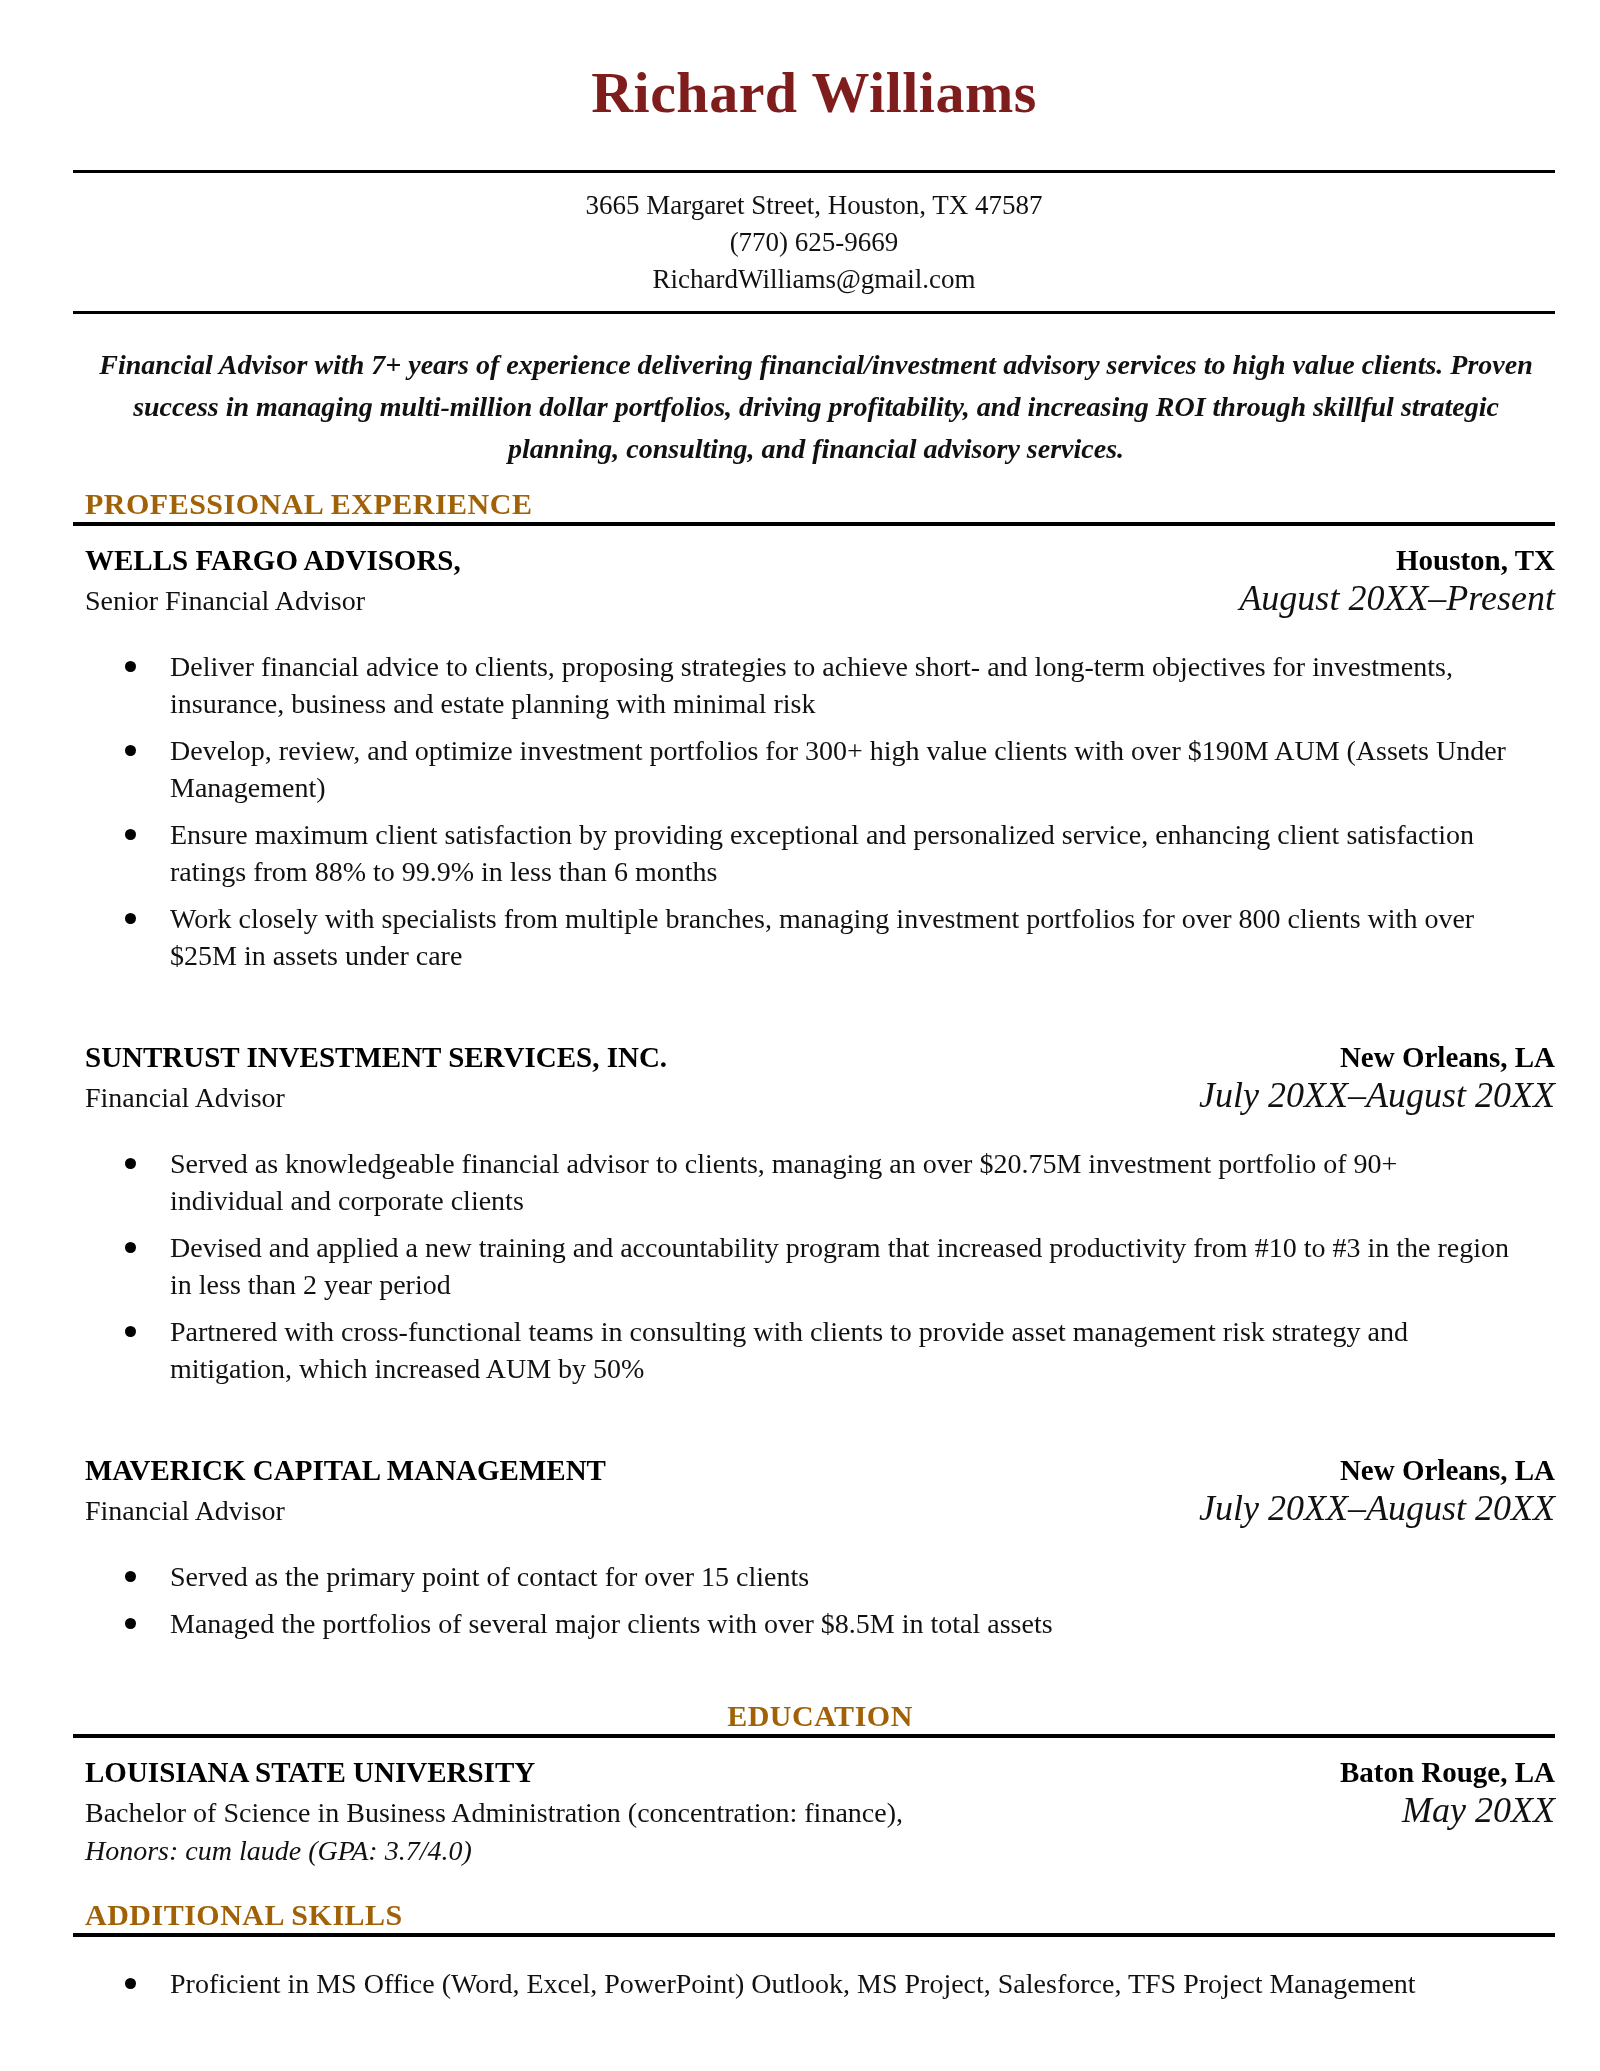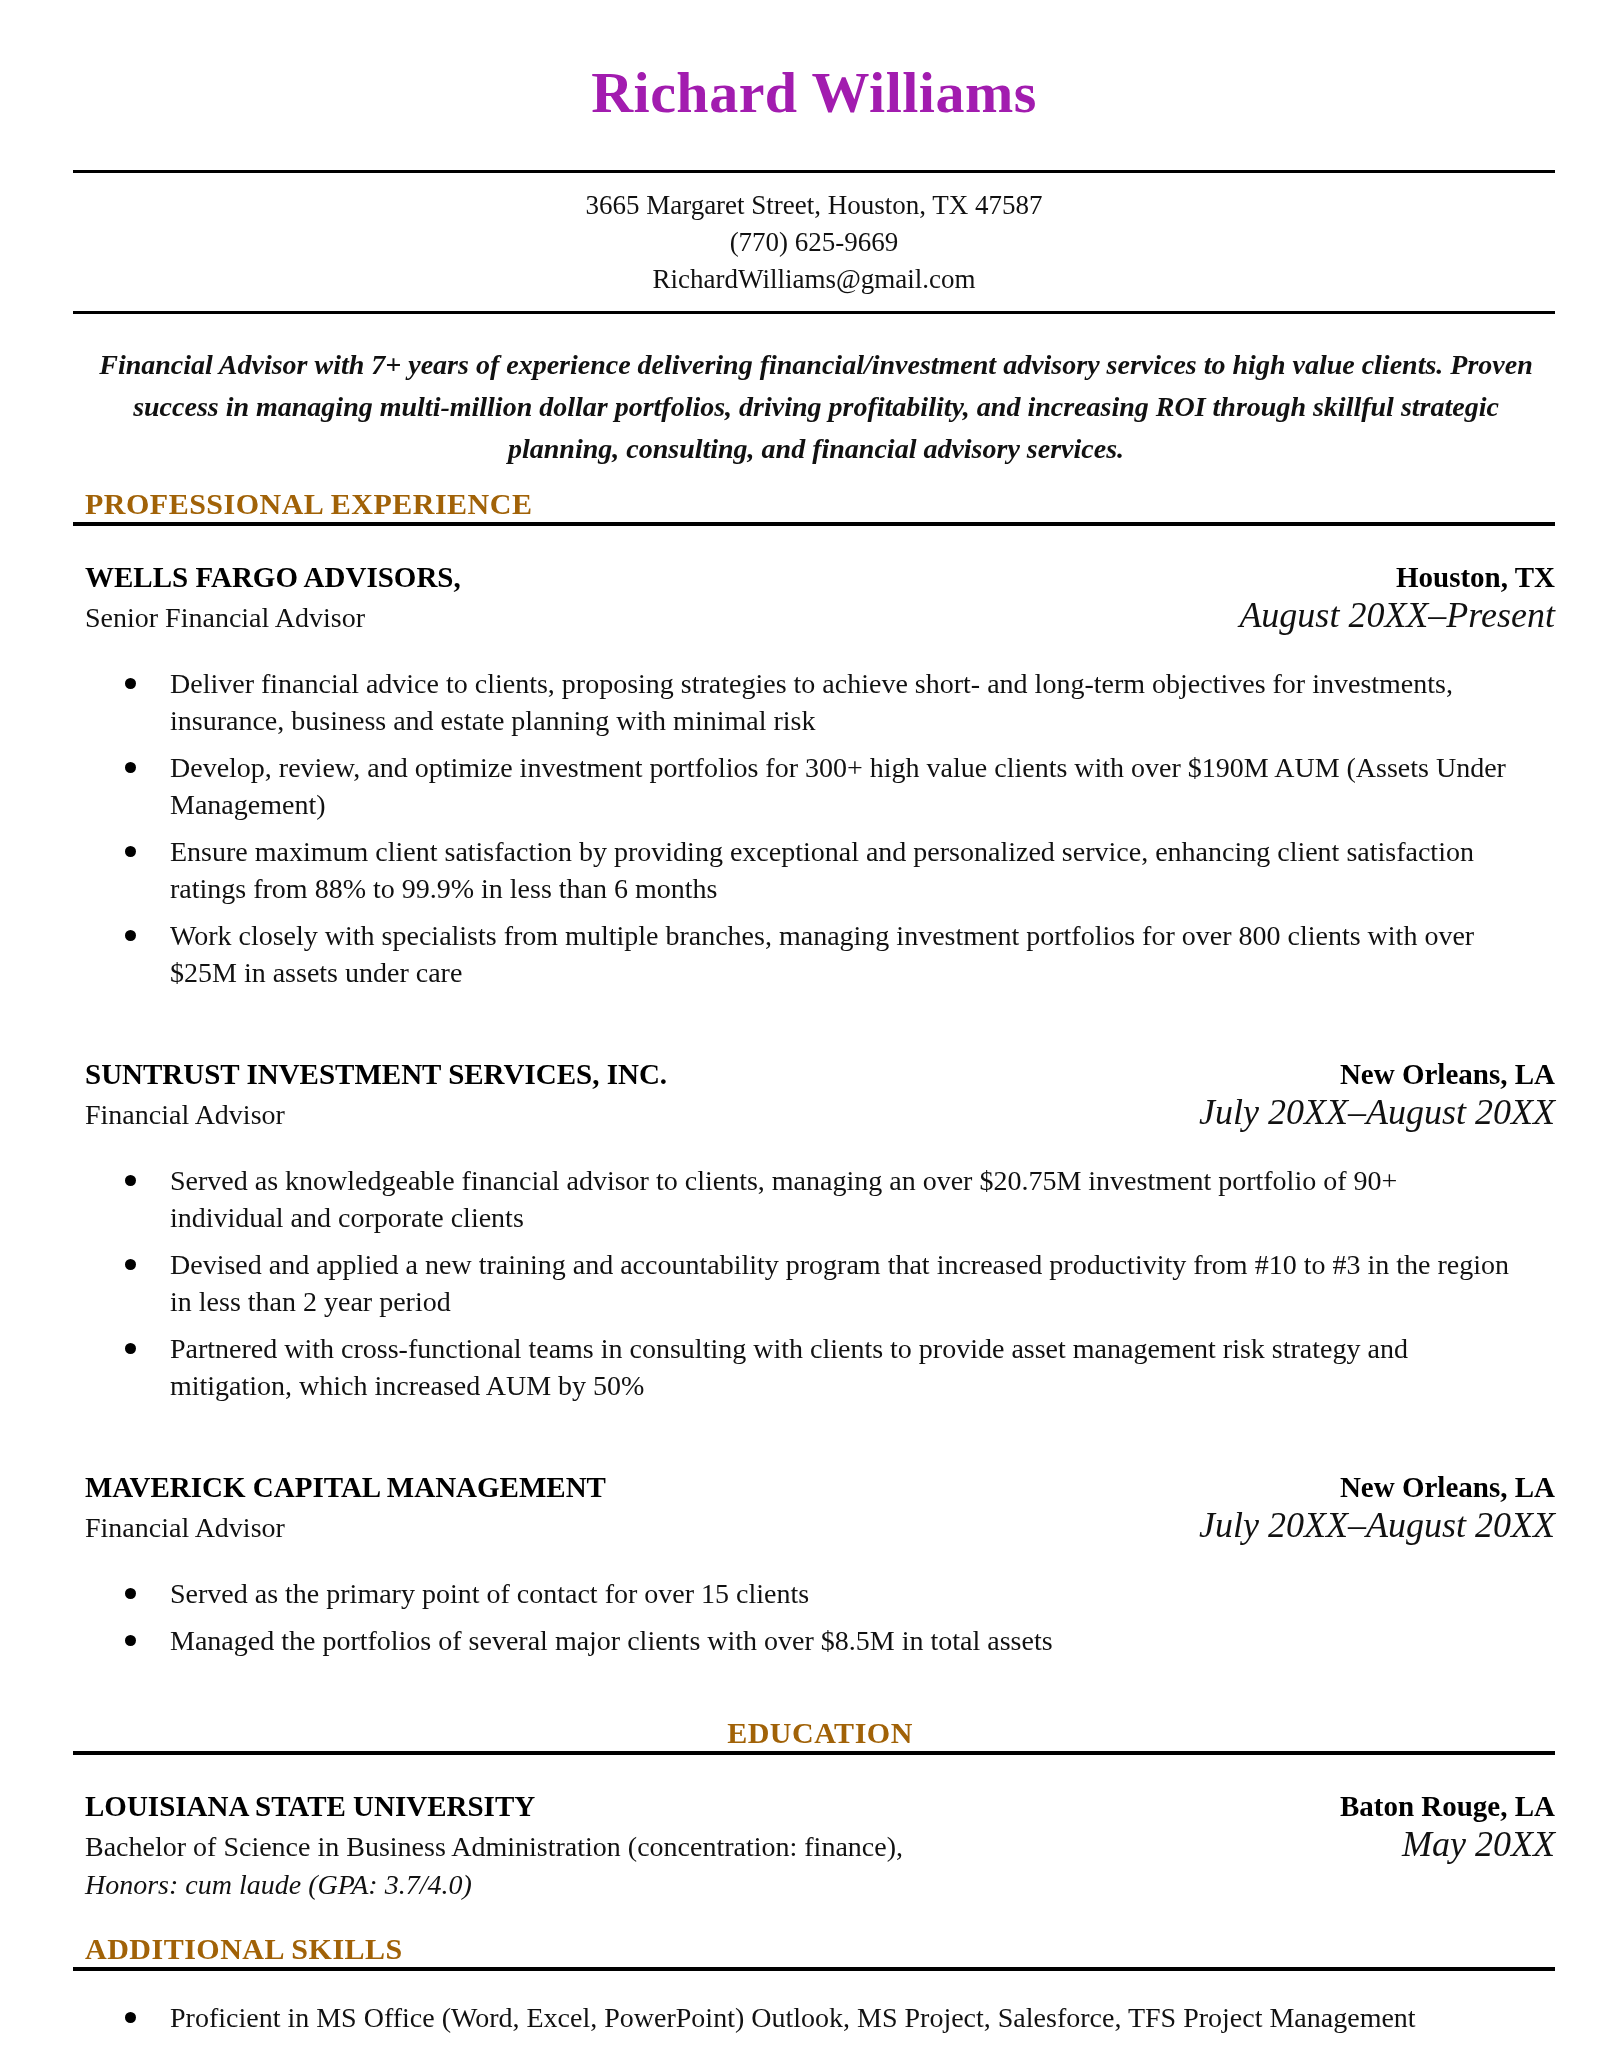--- a/index.html
+++ b/index.html
@@ -17,21 +17,21 @@
   }
 
   
   .name {
     text-align: center;
     font-size: 58px;
     font-weight: 700;
     line-height: 70px;
     letter-spacing: 0.5px;
     margin: 0 0 42px 0;
-    color: #a21caf;
+    color: #7f1d1d;
   }
   .rule {
     border: none;
     border-top: 3px solid #000000;
     margin: 0;
   }
   .contact {
     text-align: center;
     font-size: 27px;
     line-height: 37px;
@@ -54,21 +54,21 @@
     font-size: 30px;
     font-weight: 700;
     letter-spacing: 0.5px;
     line-height: 36px;
     padding: 0 0 0 12px;
     border-bottom: 4px solid #000000;
     color: #a16207;
   }
 
   
-  .entry { margin-top: 32px; }
+  .entry { margin-top: 15px; }
   .entry + .entry { margin-top: 64px; }
   .entry-row {
     display: flex;
     justify-content: space-between;
     align-items: baseline;
     padding-left: 12px;
     font-size: 29px;
     line-height: 38px;
   }
   .entry-row .strong { font-weight: 700; color: #000000; }

